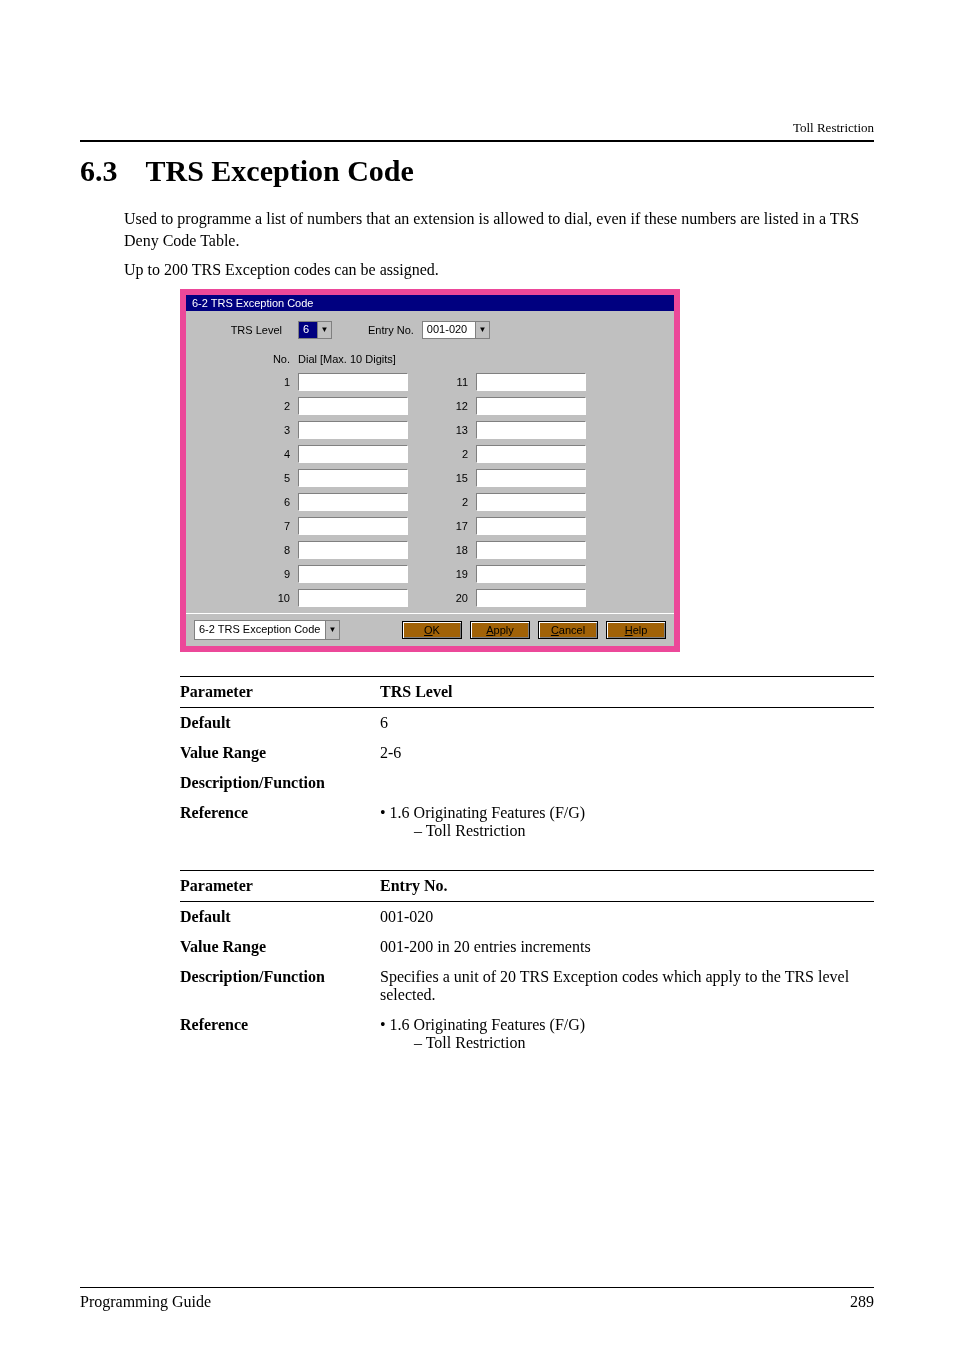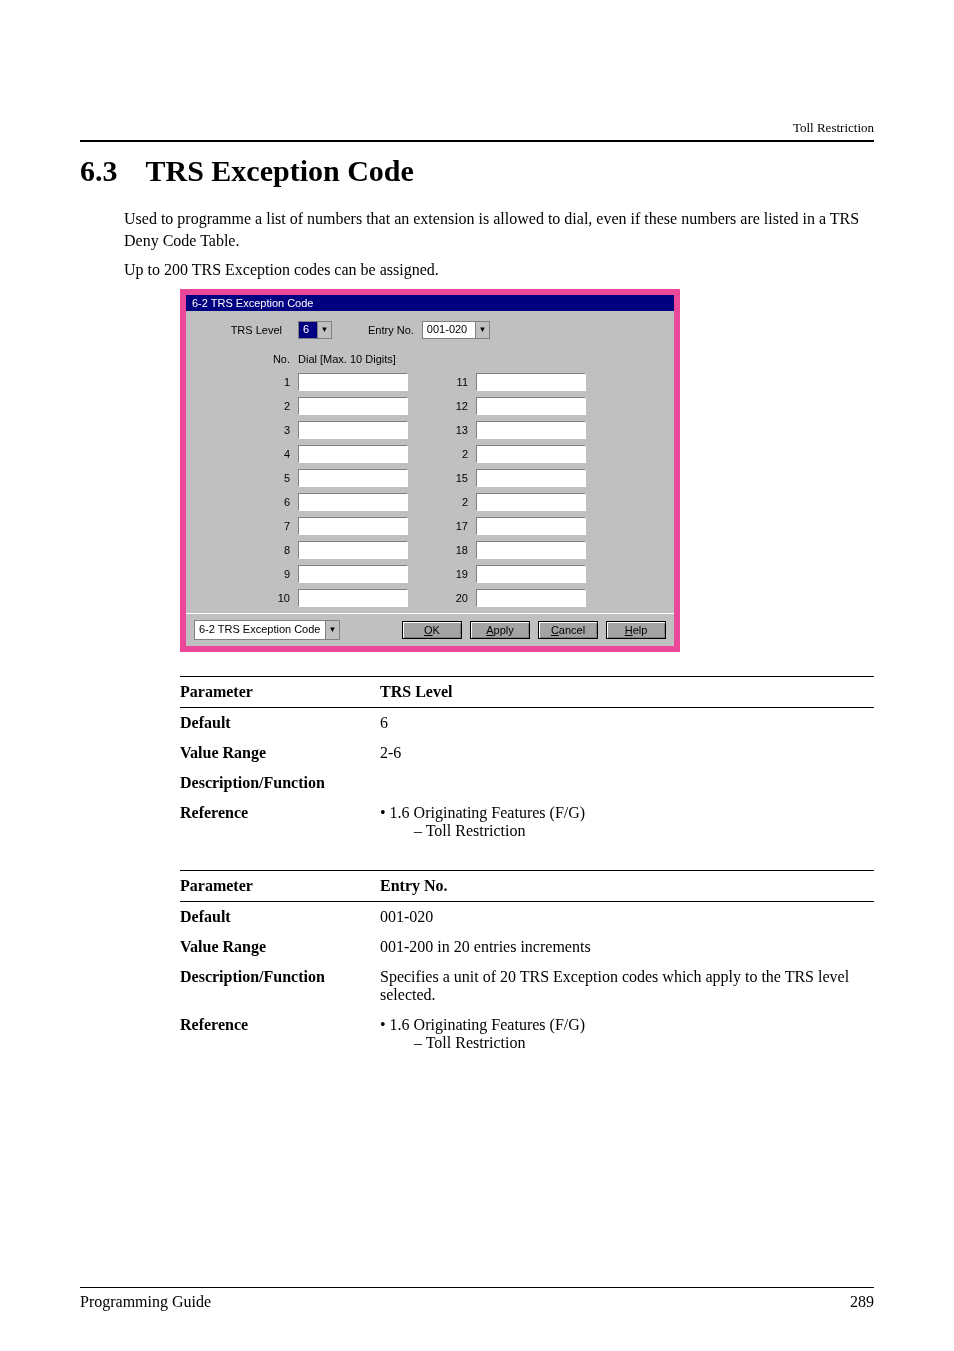--- a/index.html
+++ b/index.html
@@ -122,21 +122,21 @@
     height: 20px;
   }
   .footer-select .fst { padding: 2px 4px; min-width: 130px; font-size: 11px;}
   .footer-select .carrot {
     width: 14px;
     background: #c0c0c0;
     border-left: 1px solid #808080;
     display:flex;align-items:center;justify-content:center;font-size:8px;
   }
   .dlg-btn {
-    background: #a3a3a3;
+    background: #a16207;
     border: 1px solid #000;
     box-shadow: inset 1px 1px 0 #fff, inset -1px -1px 0 #808080;
     padding: 2px 8px;
     width: 60px;
     text-align: center;
     font-size: 11px;
   }
   .dlg-btn .ul { text-decoration: underline; }
   .spacer-flex { flex: 1; }
   

